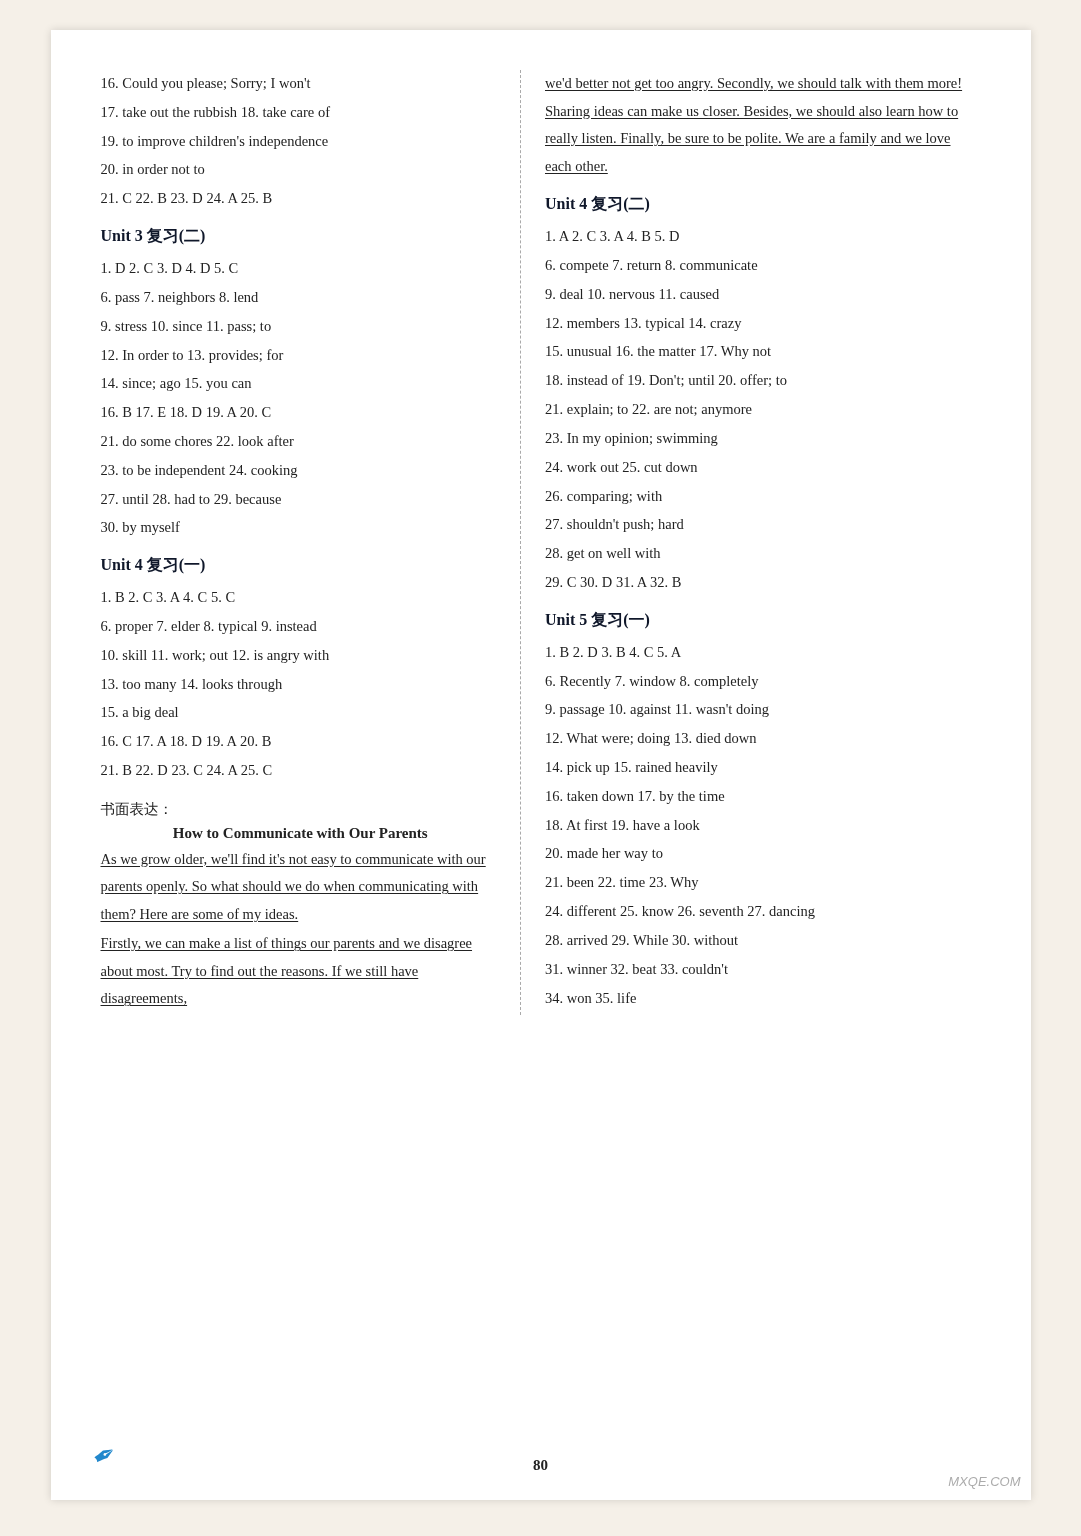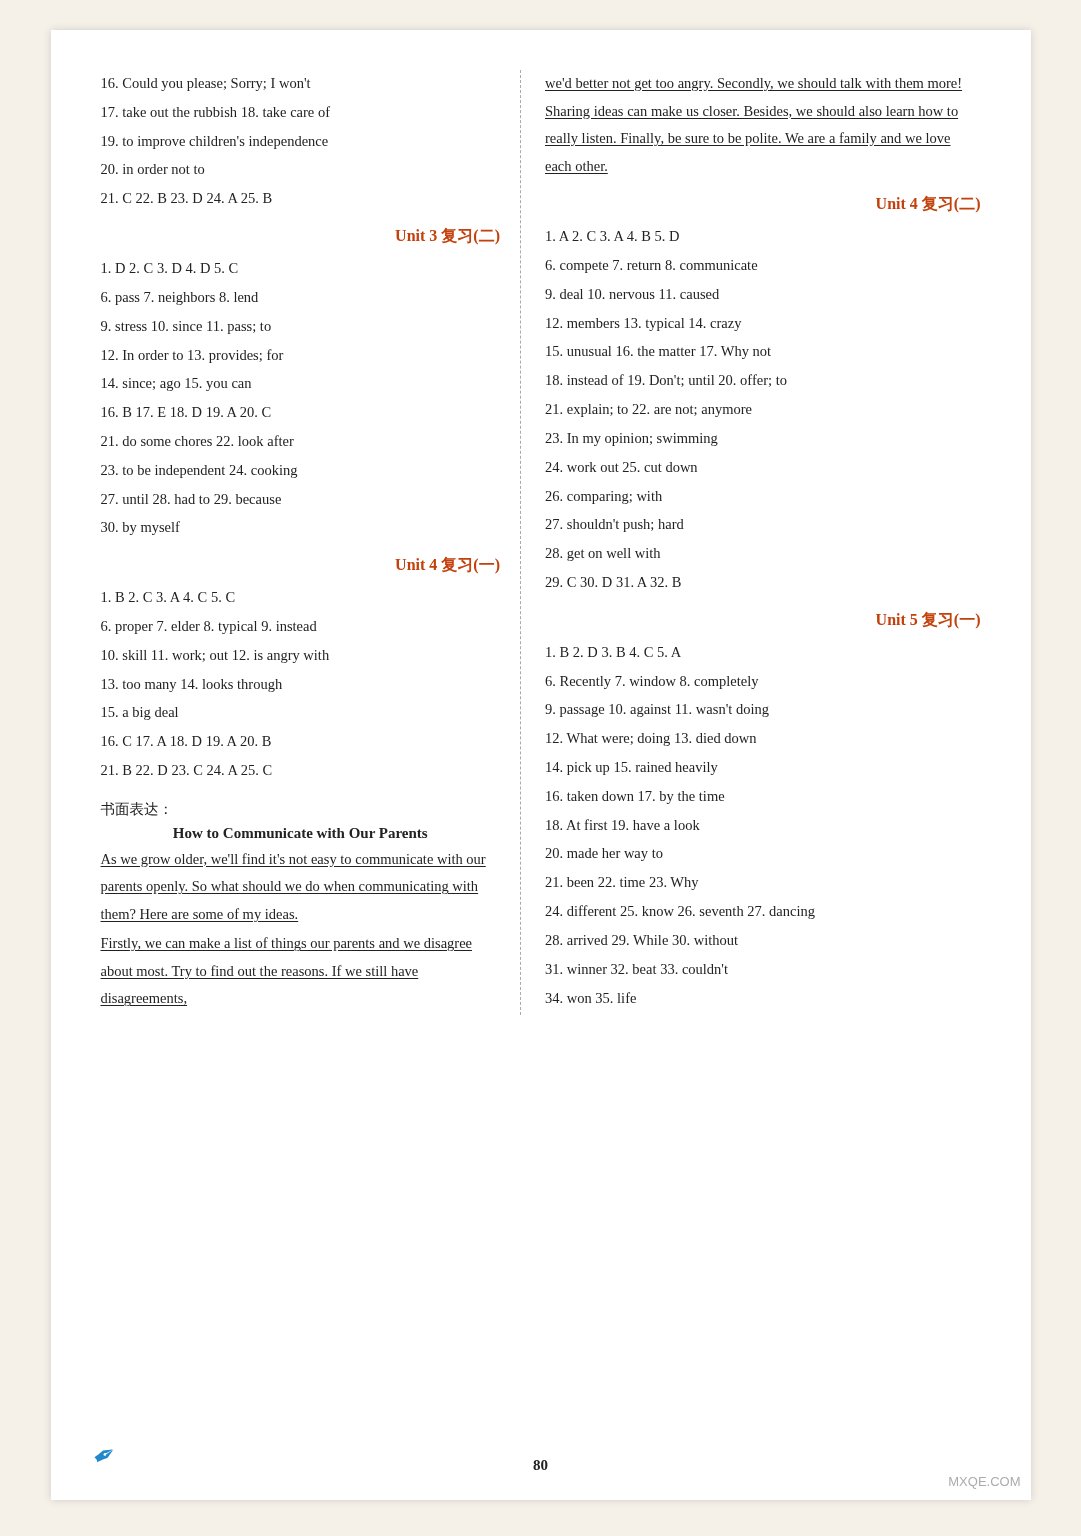--- a/index.html
+++ b/index.html
@@ -29,22 +29,22 @@
     .col-left {
       width: 48%;
       padding-right: 20px;
       border-right: 1px dashed #aaa;
     }
     .col-right {
       width: 52%;
       padding-left: 20px;
     }
     .section-title {
-      text-align: right;
-      color: #c2410c;
+      text-align: left;
+      color: #0f172a;
       font-size: 16px;
       font-weight: bold;
       margin: 14px 0 8px 0;
       font-family: "KaiTi", "STKaiti", "SimSun", serif;
     }
     .content-block {
       line-height: 1.85;
       font-size: 14.5px;
     }
     .content-block p {
@@ -74,20 +74,21 @@
       transform: translateX(-50%);
       font-size: 15px;
       font-weight: bold;
       margin-top: 47px;
     }
     .watermark-br {
       position: absolute;
       bottom: 10px;
       right: 10px;
       opacity: 0.7;
+      font-style: italic;
     }
     .pen-icon {
       position: absolute;
       bottom: 28px;
       left: 42px;
       color: #2288cc;
       font-size: 28px;
       transform: rotate(-30deg);
     }
     .watermark-text {

